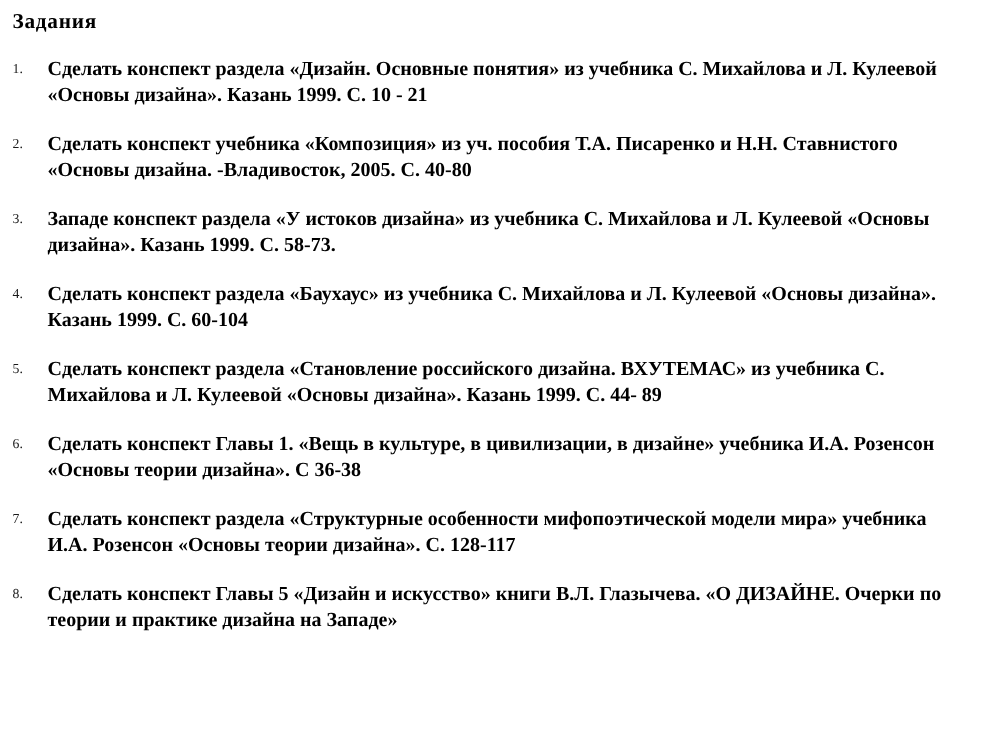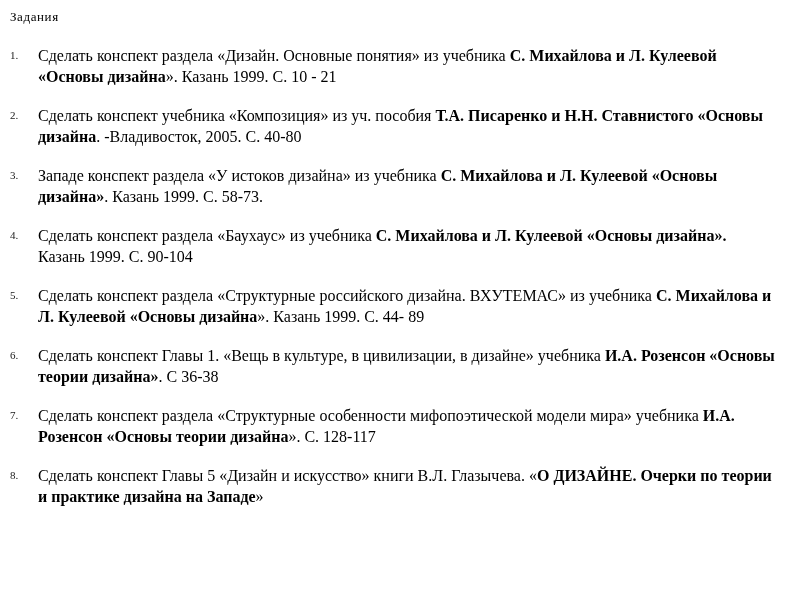--- a/index.html
+++ b/index.html
@@ -12,22 +12,22 @@
     width: 800px;
     height: 600px;
     background: #ffffff;
     color: #000000;
     font-family: "Liberation Serif", serif;
     box-sizing: border-box;
     padding: 8px 10px;
     overflow: hidden;
   }
   .title {
-    font-size: 13px;
-    font-weight: normal;
+    font-size: 17px;
+    font-weight: bold;
     letter-spacing: 0.6px;
     line-height: 18px;
     margin: 0;
   }
   ol.tasks {
     list-style: none;
     margin: 19px 0 0 0;
     padding: 0;
   }
   ol.tasks li {
@@ -40,31 +40,31 @@
   }
   ol.tasks .num {
     position: absolute;
     left: 0;
     top: 0;
     width: 24px;
     font-size: 11px;
     line-height: 21px;
     color: #1a1a1a;
   }
-  .seg { font-weight: normal; }
+  .seg { font-weight: bold; }
   .seg.bold { font-weight: bold; }
 </style>
 </head>
 <body>
 
 <div class="slide">
   <div class="title">Задания</div>
   <ol class="tasks">
       <li><span class="num">1.</span><span class="seg">Сделать конспект раздела «Дизайн. Основные понятия» из  учебника </span><span class="seg bold">С. Михайлова и Л. Кулеевой  «Основы дизайна</span><span class="seg">». Казань 1999. С. 10 - 21</span></li>
       <li><span class="num">2.</span><span class="seg">Сделать конспект учебника «Композиция» из уч. пособия </span><span class="seg bold">Т.А. Писаренко и Н.Н. Ставнистого «Основы дизайна</span><span class="seg">. -Владивосток, 2005. С. 40-80</span></li>
       <li><span class="num">3.</span><span class="seg">Западе конспект раздела «У истоков дизайна» из  учебника </span><span class="seg bold">С. Михайлова и Л. Кулеевой  «Основы дизайна»</span><span class="seg">. Казань 1999. С. 58-73.</span></li>
-      <li><span class="num">4.</span><span class="seg">Сделать конспект раздела «Баухаус» из  учебника </span><span class="seg bold">С. Михайлова и Л. Кулеевой «Основы дизайна».</span><span class="seg"> Казань 1999. С. 90-104</span></li>
-      <li><span class="num">5.</span><span class="seg">Сделать конспект раздела «Структурные российского дизайна. ВХУТЕМАС» из учебника </span><span class="seg bold">С. Михайлова и Л. Кулеевой  «Основы дизайна</span><span class="seg">». Казань 1999. С. 44- 89</span></li>
+      <li><span class="num">4.</span><span class="seg">Сделать конспект раздела «Баухаус» из  учебника </span><span class="seg bold">С. Михайлова и Л. Кулеевой «Основы дизайна».</span><span class="seg"> Казань 1999. С. 60-104</span></li>
+      <li><span class="num">5.</span><span class="seg">Сделать конспект раздела «Становление российского дизайна. ВХУТЕМАС» из учебника </span><span class="seg bold">С. Михайлова и Л. Кулеевой  «Основы дизайна</span><span class="seg">». Казань 1999. С. 44- 89</span></li>
       <li><span class="num">6.</span><span class="seg">Сделать конспект  Главы 1. «Вещь в культуре, в цивилизации, в дизайне» учебника </span><span class="seg bold">И.А. Розенсон  «Основы теории дизайна»</span><span class="seg">. С 36-38</span></li>
       <li><span class="num">7.</span><span class="seg">Сделать конспект  раздела «Структурные особенности мифопоэтической модели мира» учебника </span><span class="seg bold">И.А. Розенсон  «Основы теории дизайна</span><span class="seg">». С. 128-117</span></li>
       <li><span class="num">8.</span><span class="seg">Сделать конспект Главы 5 «Дизайн и искусство» книги В.Л. Глазычева. «</span><span class="seg bold">О ДИЗАЙНЕ. Очерки по теории и практике дизайна на Западе</span><span class="seg">»</span></li>
     </ol>
 </div>
 
 </body></html>

